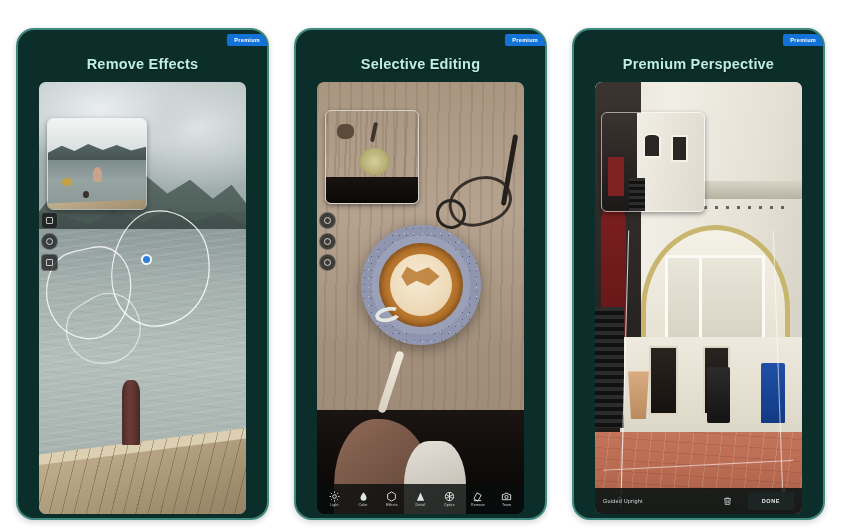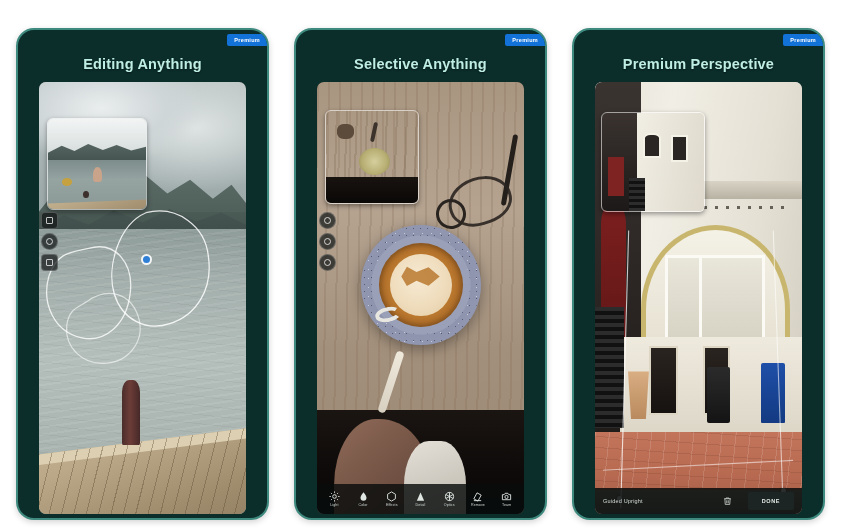--- a/index.html
+++ b/index.html
@@ -474,21 +474,21 @@
     box-shadow: 0 0 3px rgba(0,0,0,.6);
   }
 </style>
 </head>
 <body>
 
 <div class="stage">
 
   <div class="card">
     <div class="premium-badge">Premium</div>
-    <div class="card-title">Editing Anything</div>
+    <div class="card-title">Remove Effects</div>
 
     <div class="screen">
       <div class="screen-inner">
         <div class="layer p1-sky"></div>
         <div class="layer p1-mtn"></div>
         <div class="layer p1-mtn2"></div>
         <div class="layer p1-water"></div>
         <div class="layer p1-ripples"></div>
 
         <svg class="brush-path" viewBox="0 0 209 440" preserveAspectRatio="none">
@@ -526,21 +526,21 @@
           <div class="tool-btn">
             <span class="tool-sq"></span>
           </div>
         </div>
       </div>
     </div>
   </div>
 
   <div class="card">
     <div class="premium-badge">Premium</div>
-    <div class="card-title">Selective Anything</div>
+    <div class="card-title">Selective Editing</div>
 
     <div class="screen">
       <div class="screen-inner">
         <div class="layer p2-table"></div>
         <div class="layer p2-stem"></div>
         <div class="layer p2-glasses"></div>
         <div class="layer p2-glasses2"></div>
 
         <div class="layer p2-dark-bottom"></div>
         <div class="layer p2-hand"></div>

